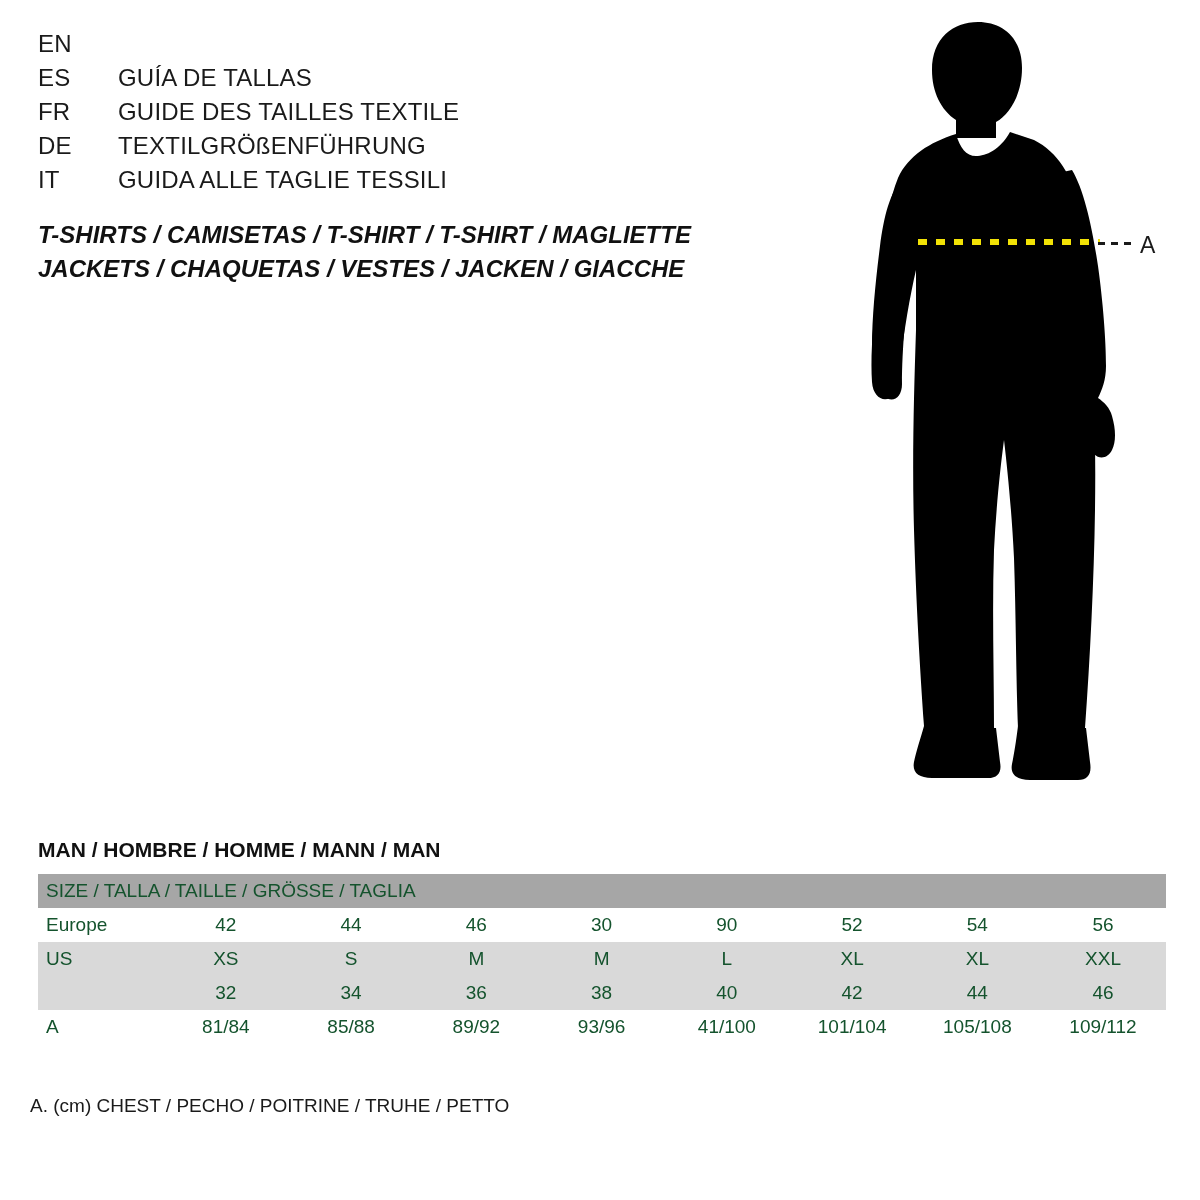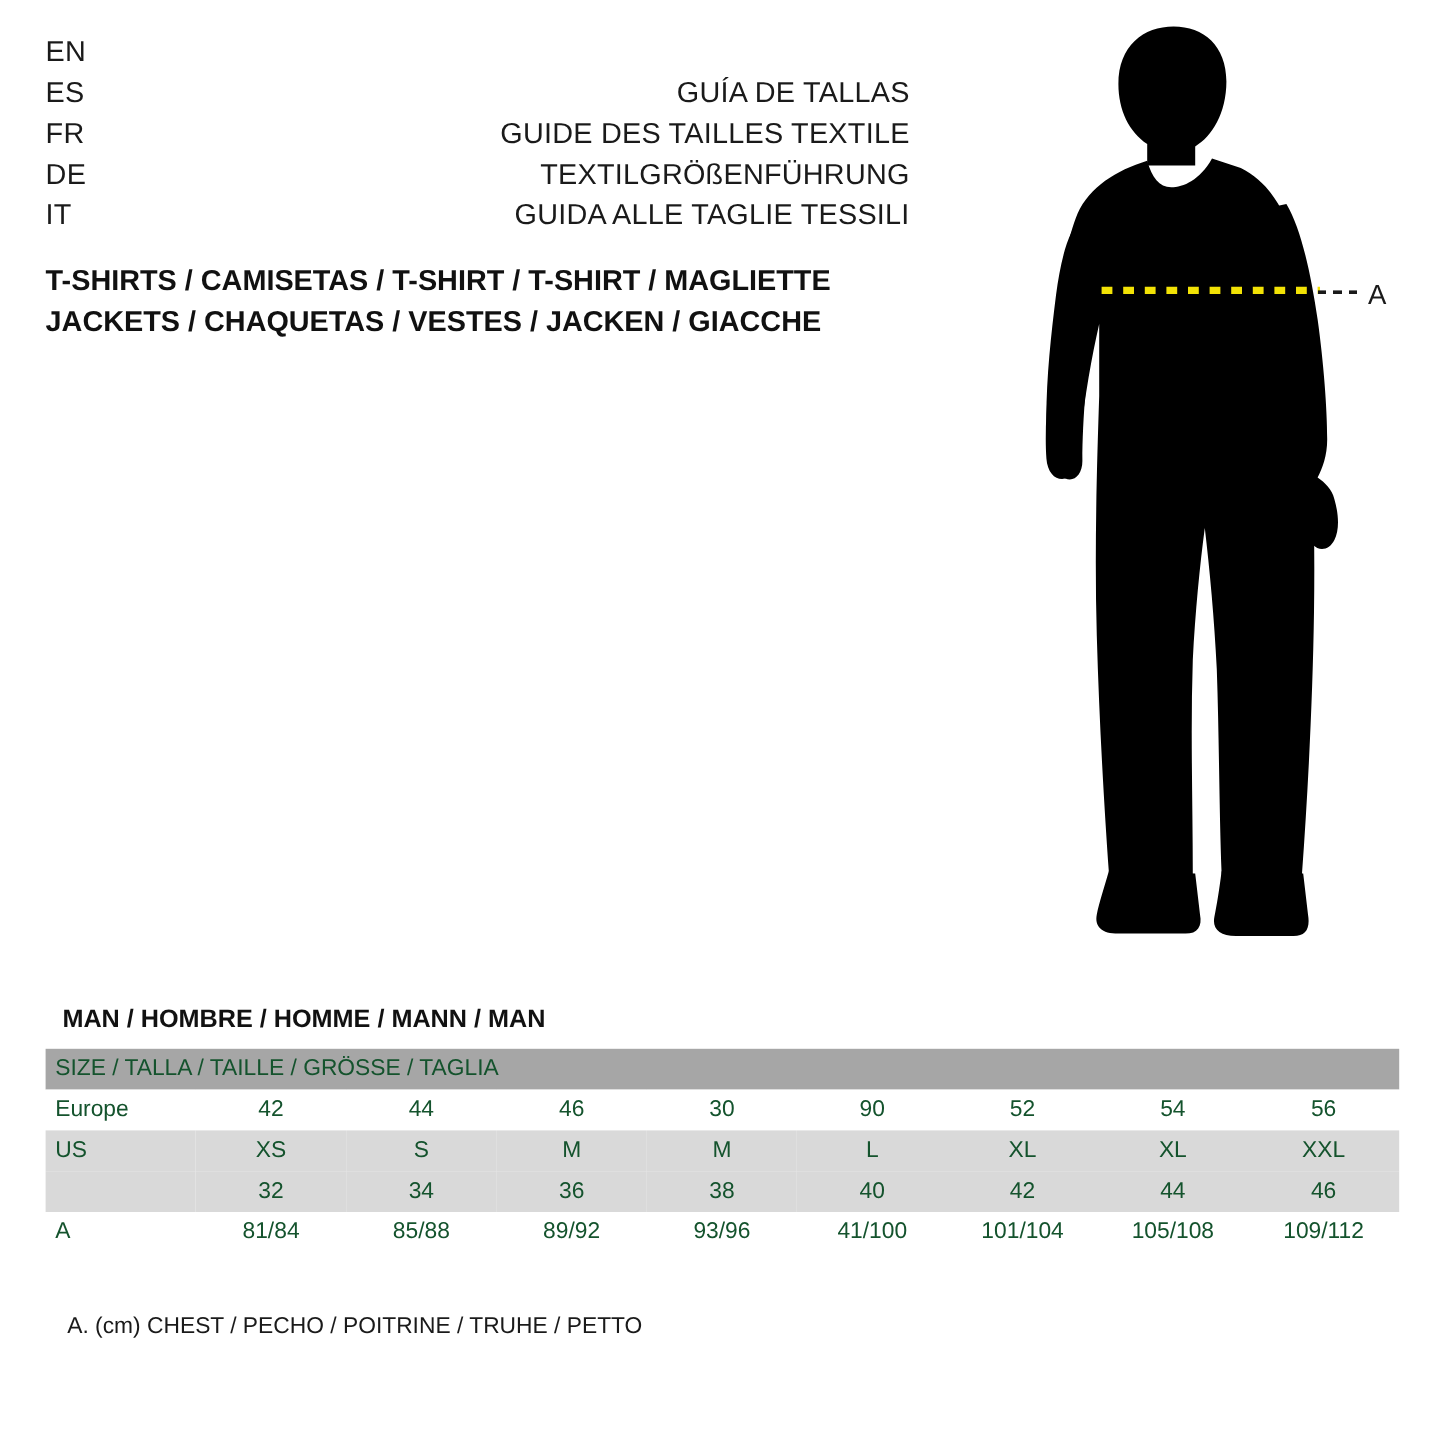--- a/index.html
+++ b/index.html
@@ -22,40 +22,40 @@
     left: 38px;
     top: 30px;
     width: 720px;
   }
   .lang-row {
     display: flex;
     align-items: baseline;
     height: 34px;
     font-size: 24px;
     letter-spacing: 0.2px;
-    justify-content: space-between;
   }
   .lang-code {
     width: 80px;
     flex: 0 0 80px;
     font-size: 24px;
     color: #1a1a1a;
   }
   .lang-text {
     font-size: 24px;
     color: #1a1a1a;
     white-space: nowrap;
   }
 
   
   .category-block {
     position: absolute;
     left: 38px;
     top: 218px;
     width: 760px;
+    font-style: italic;
   }
   .category-line {
     font-size: 24px;
     font-weight: bold;
     color: #111111;
     line-height: 34px;
     white-space: nowrap;
   }
 
   
@@ -91,21 +91,20 @@
     left: 38px;
     top: 838px;
     width: 1128px;
   }
   .table-title {
     font-size: 21px;
     font-weight: bold;
     color: #111111;
     margin-bottom: 12px;
     white-space: nowrap;
-    margin-left: 14px;
   }
   table.size-table {
     border-collapse: collapse;
     width: 1128px;
     table-layout: fixed;
   }
   table.size-table td,
   table.size-table th {
     font-size: 19px;
     font-weight: normal;
@@ -124,21 +123,21 @@
   tr.header-row td {
     background: #a6a6a6;
     font-size: 19px;
     text-align: left;
   }
   tr.shade td { background: #d9d9d9; }
   tr.plain td { background: #ffffff; }
 
   .footnote {
     position: absolute;
-    left: 56px;
+    left: 30px;
     top: 1095px;
     font-size: 19px;
     color: #1a1a1a;
     white-space: nowrap;
   }
 </style>
 </head>
 <body>
 
 <div class="lang-block">

